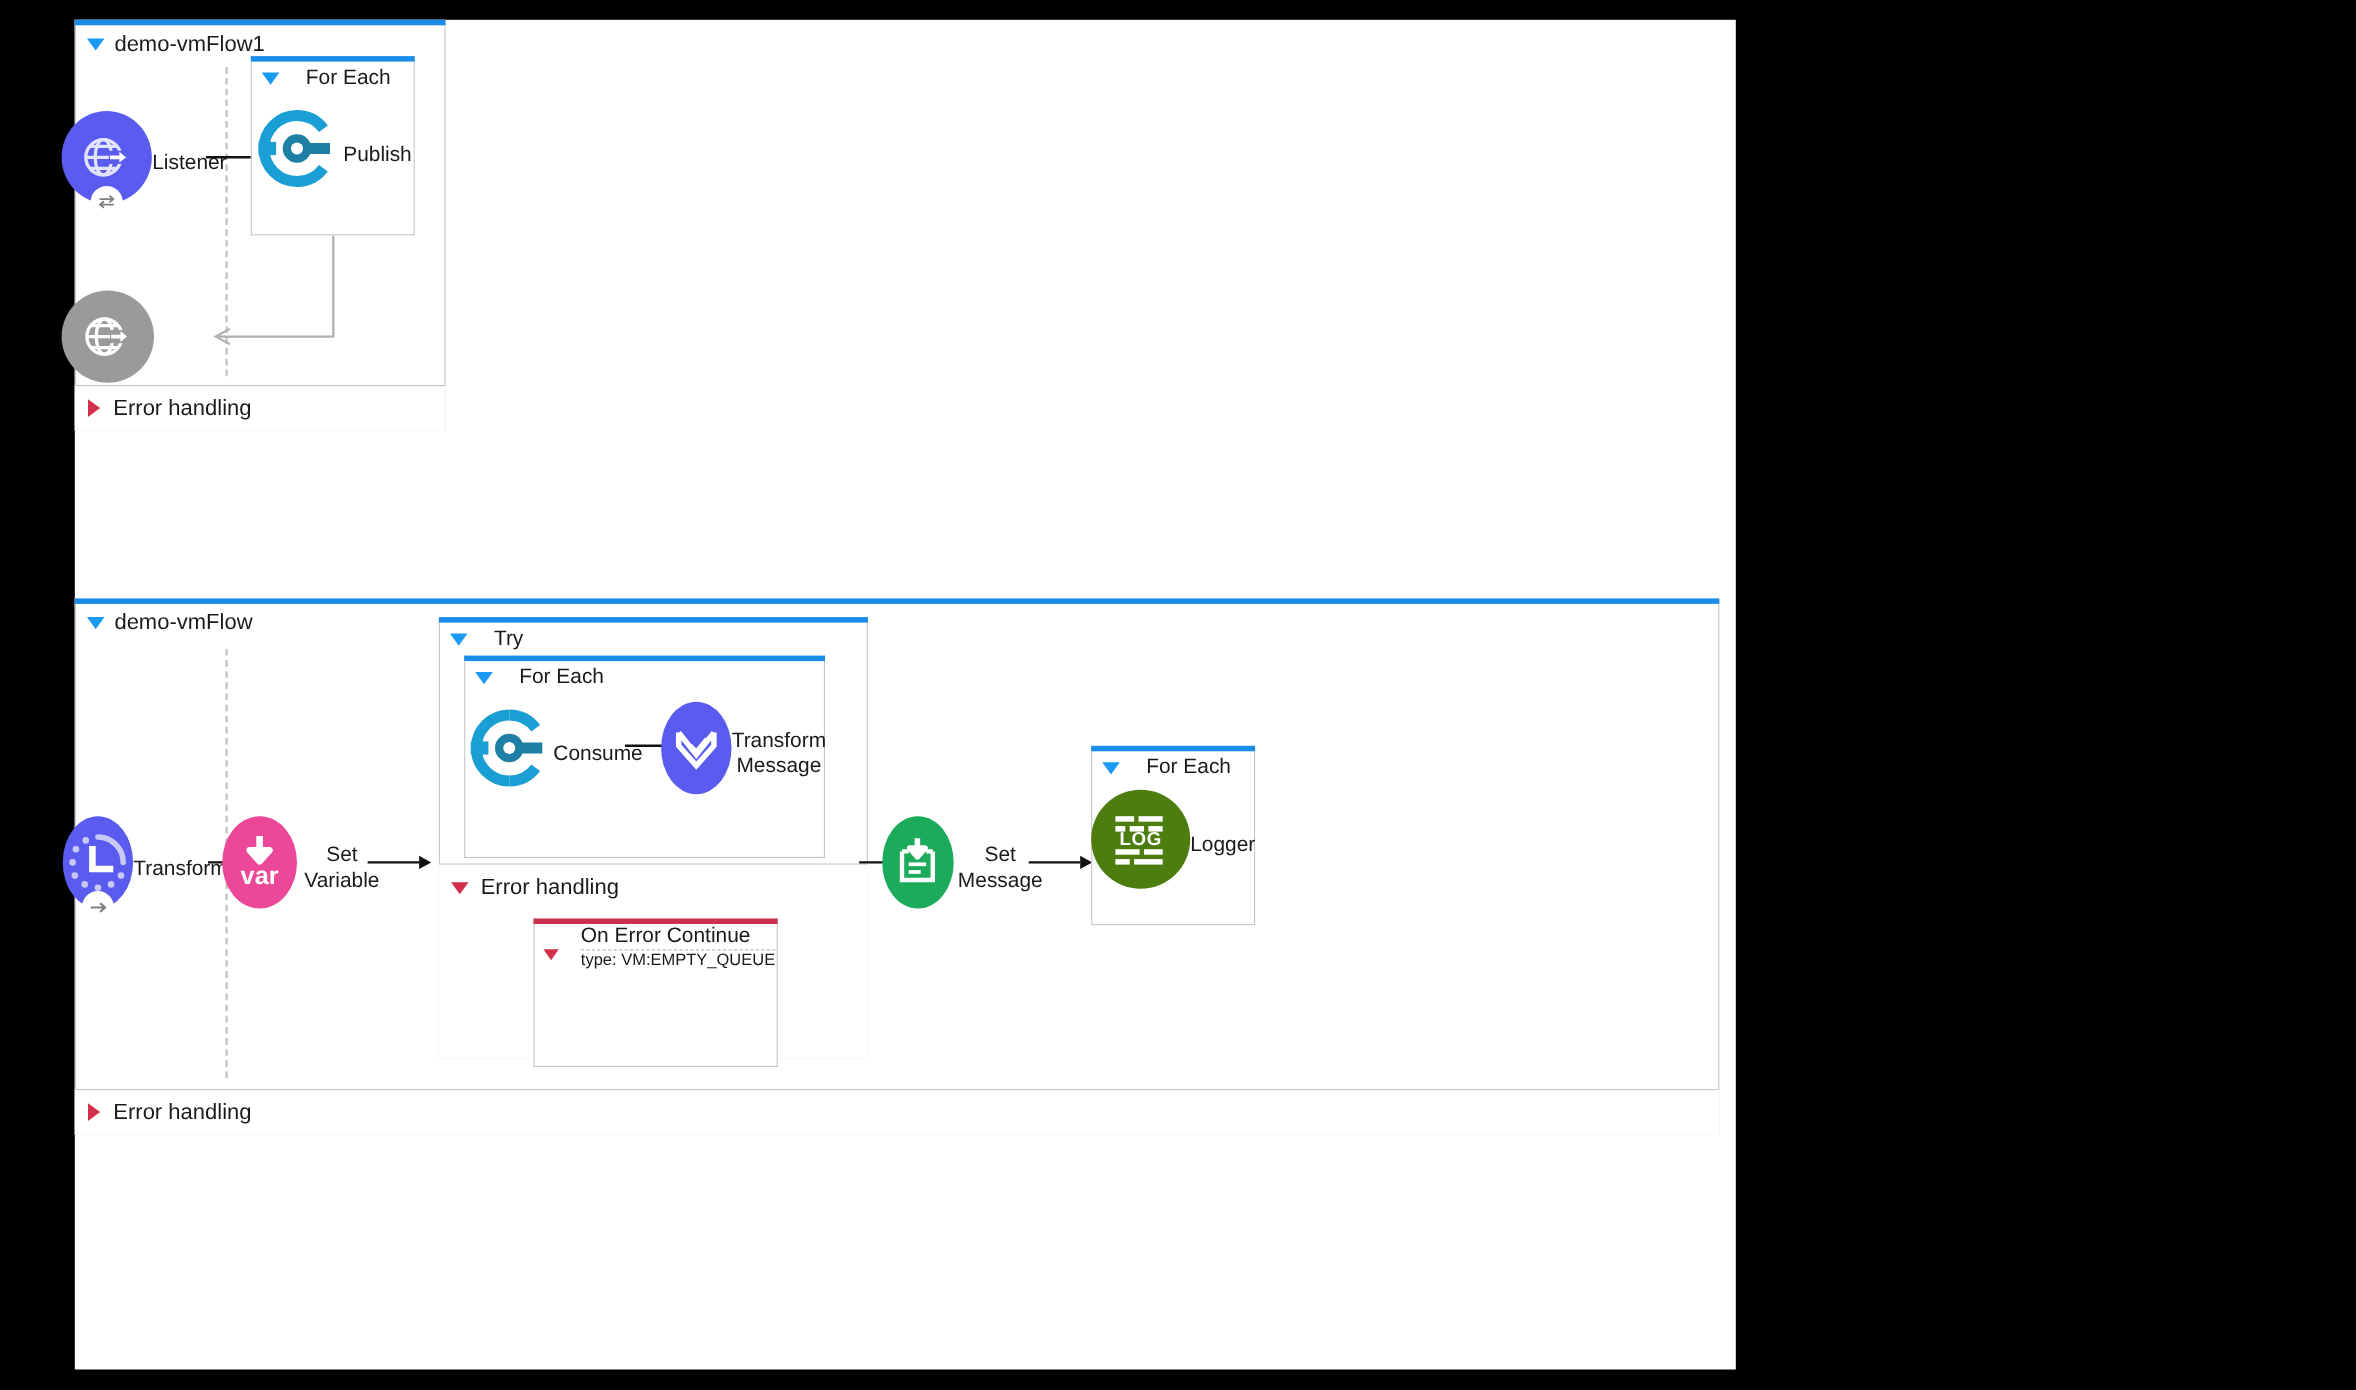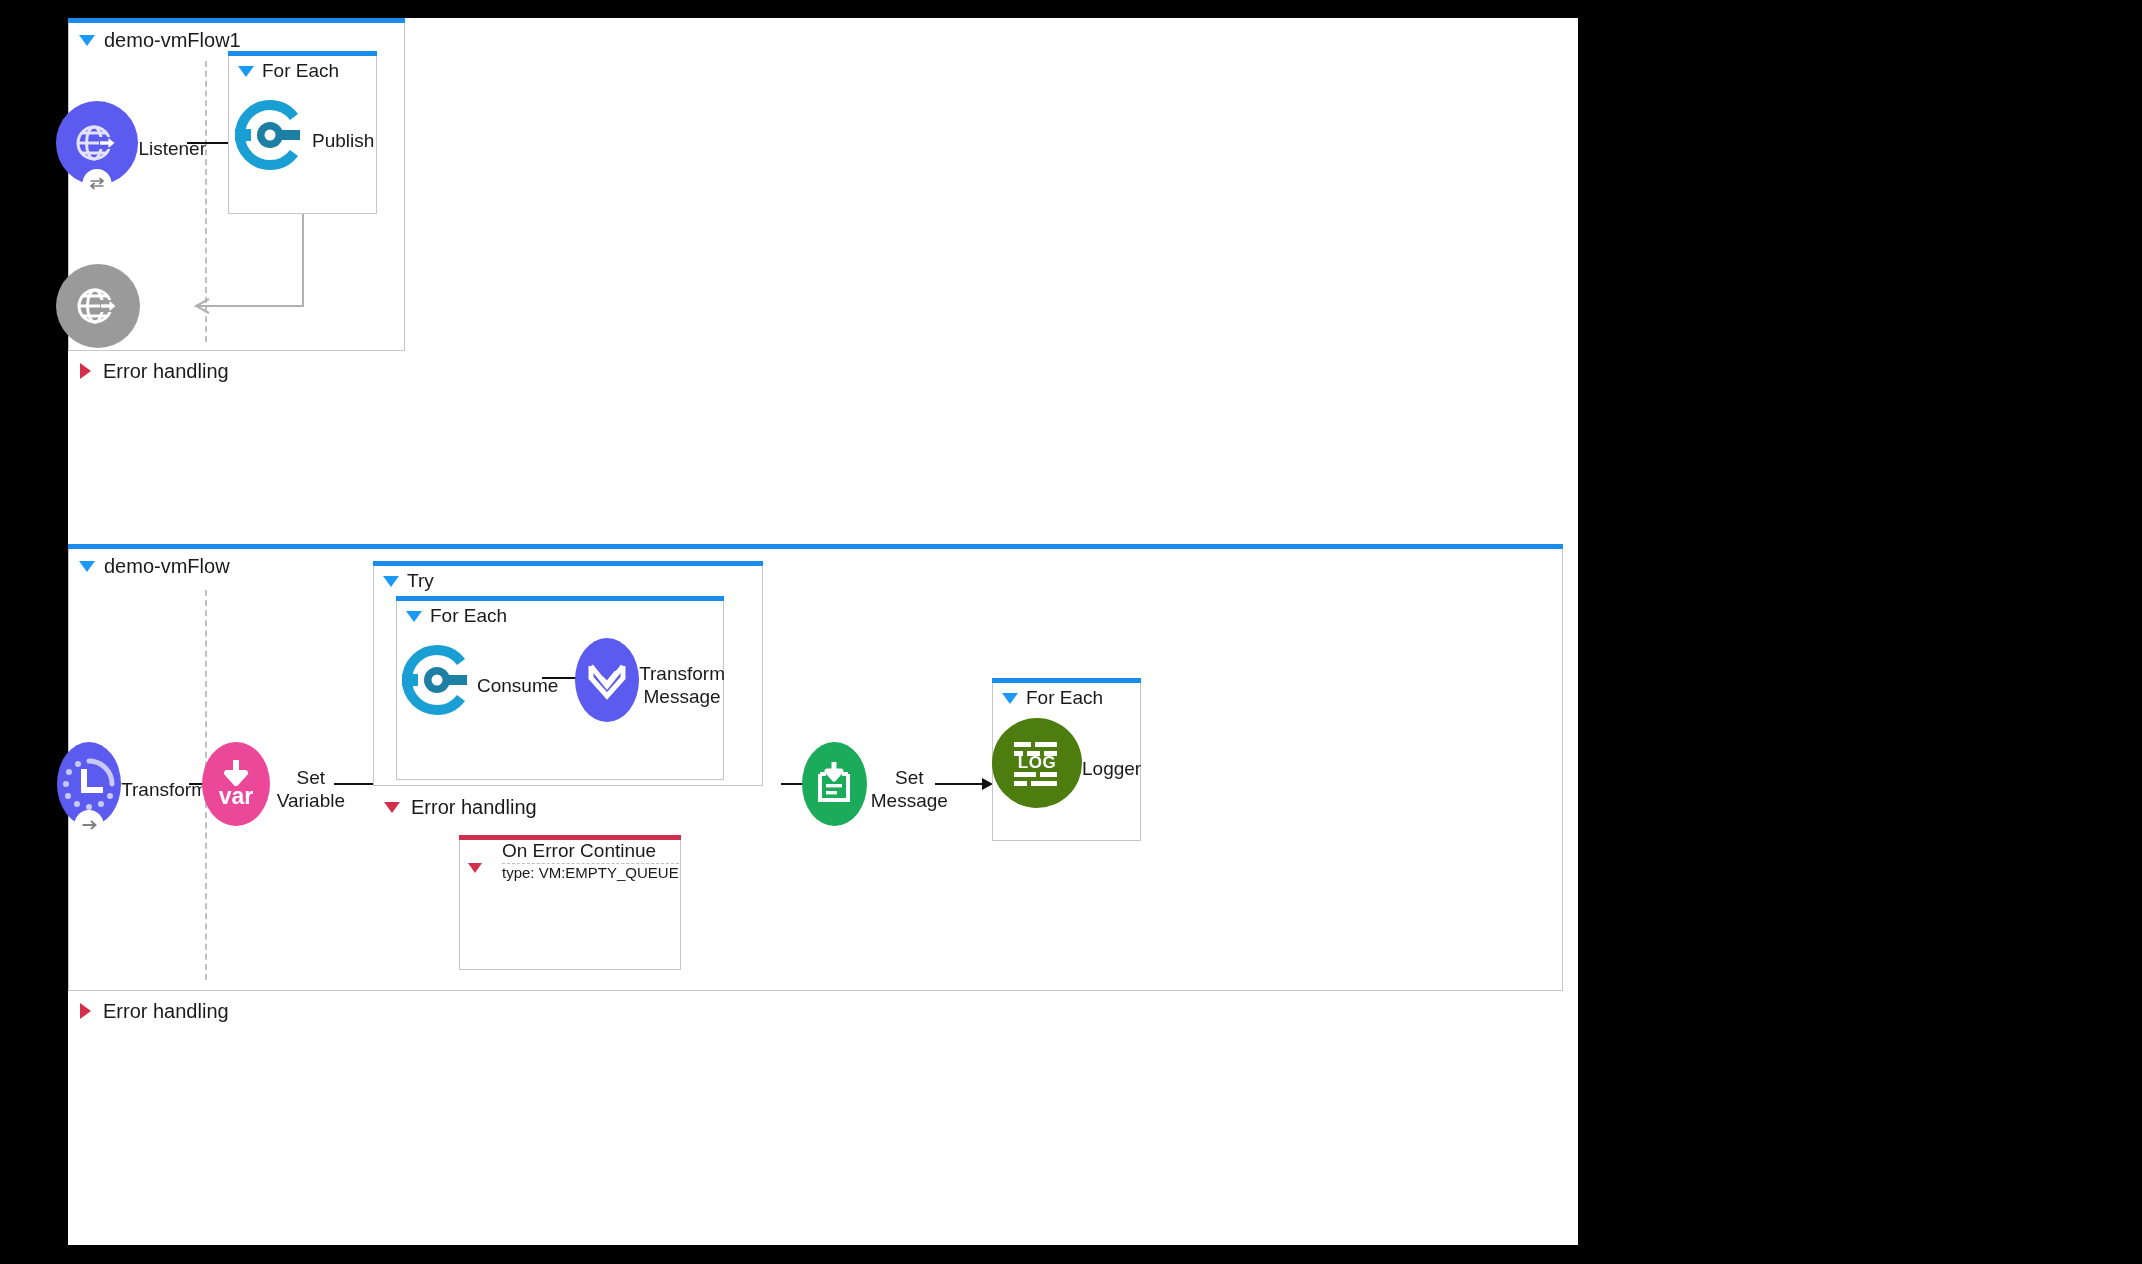--- a/index.html
+++ b/index.html
@@ -99,21 +99,21 @@
     height: 5px;
     background: #1a8cec;
   }
   .scope-header {
     position: absolute;
     left: 0; top: 5px;
     height: 30px;
     display: flex;
     align-items: center;
     padding-left: 9px;
-    gap: 8px;
+    gap: 24px;
   }
   .scope-title { font-size: 19px; color: #1a1a1a; white-space: nowrap; }
 
   
   .node {
     position: absolute;
     display: flex;
     flex-direction: row;
     align-items: center;
     width: 150px;
@@ -330,21 +330,21 @@
         </svg>
       </div>
       <div class="node-label">Set Variable</div>
     </div>
 
     <svg class="conn" style="left:265px; top:225px;" width="62" height="30">
       <line x1="0" y1="15" x2="47" y2="15" stroke="#111111" stroke-width="2.2"></line>
       <path d="M47 9 L58 15 L47 21 Z" fill="#111111"></path>
     </svg>
 
-    <div class="scope" style="left:304px; top:17px; width:390px; height:401px;">
+    <div class="scope" style="left:330px; top:17px; width:390px; height:401px;">
       <div class="scope-accent"></div>
       <div class="scope-header">
         <span class="tri-down-blue"></span>
         <span class="scope-title">Try</span>
       </div>
 
       <div class="scope" style="left:22px; top:35px; width:328px; height:184px;">
         <div class="scope-accent"></div>
         <div class="scope-header">
           <span class="tri-down-blue"></span>

